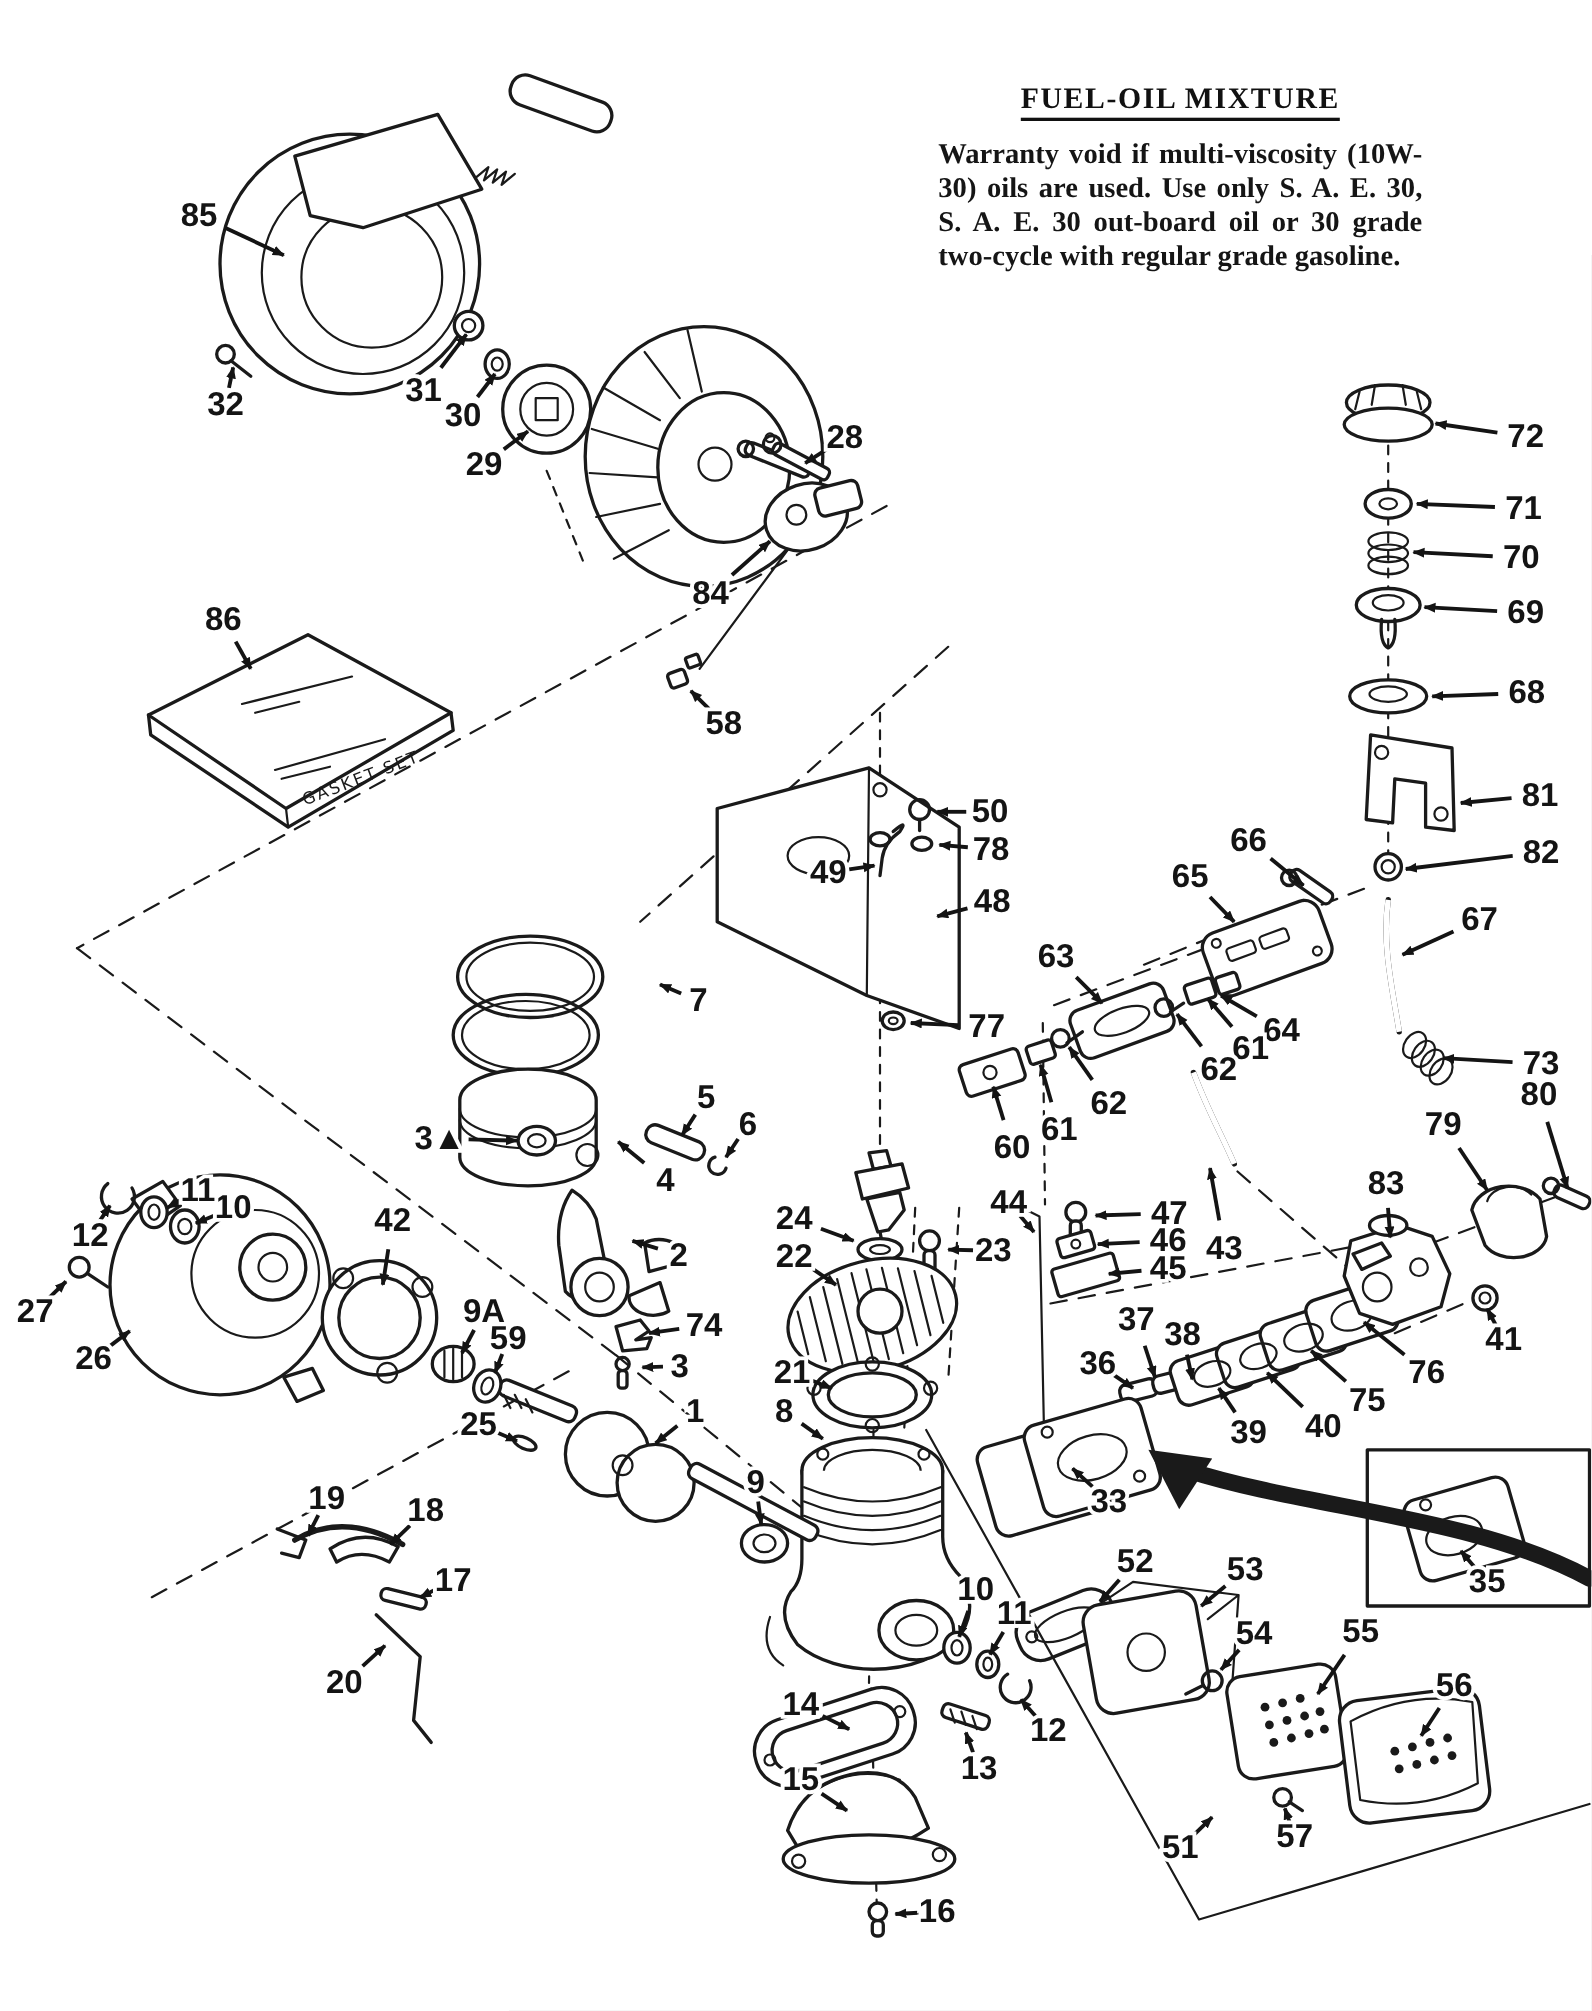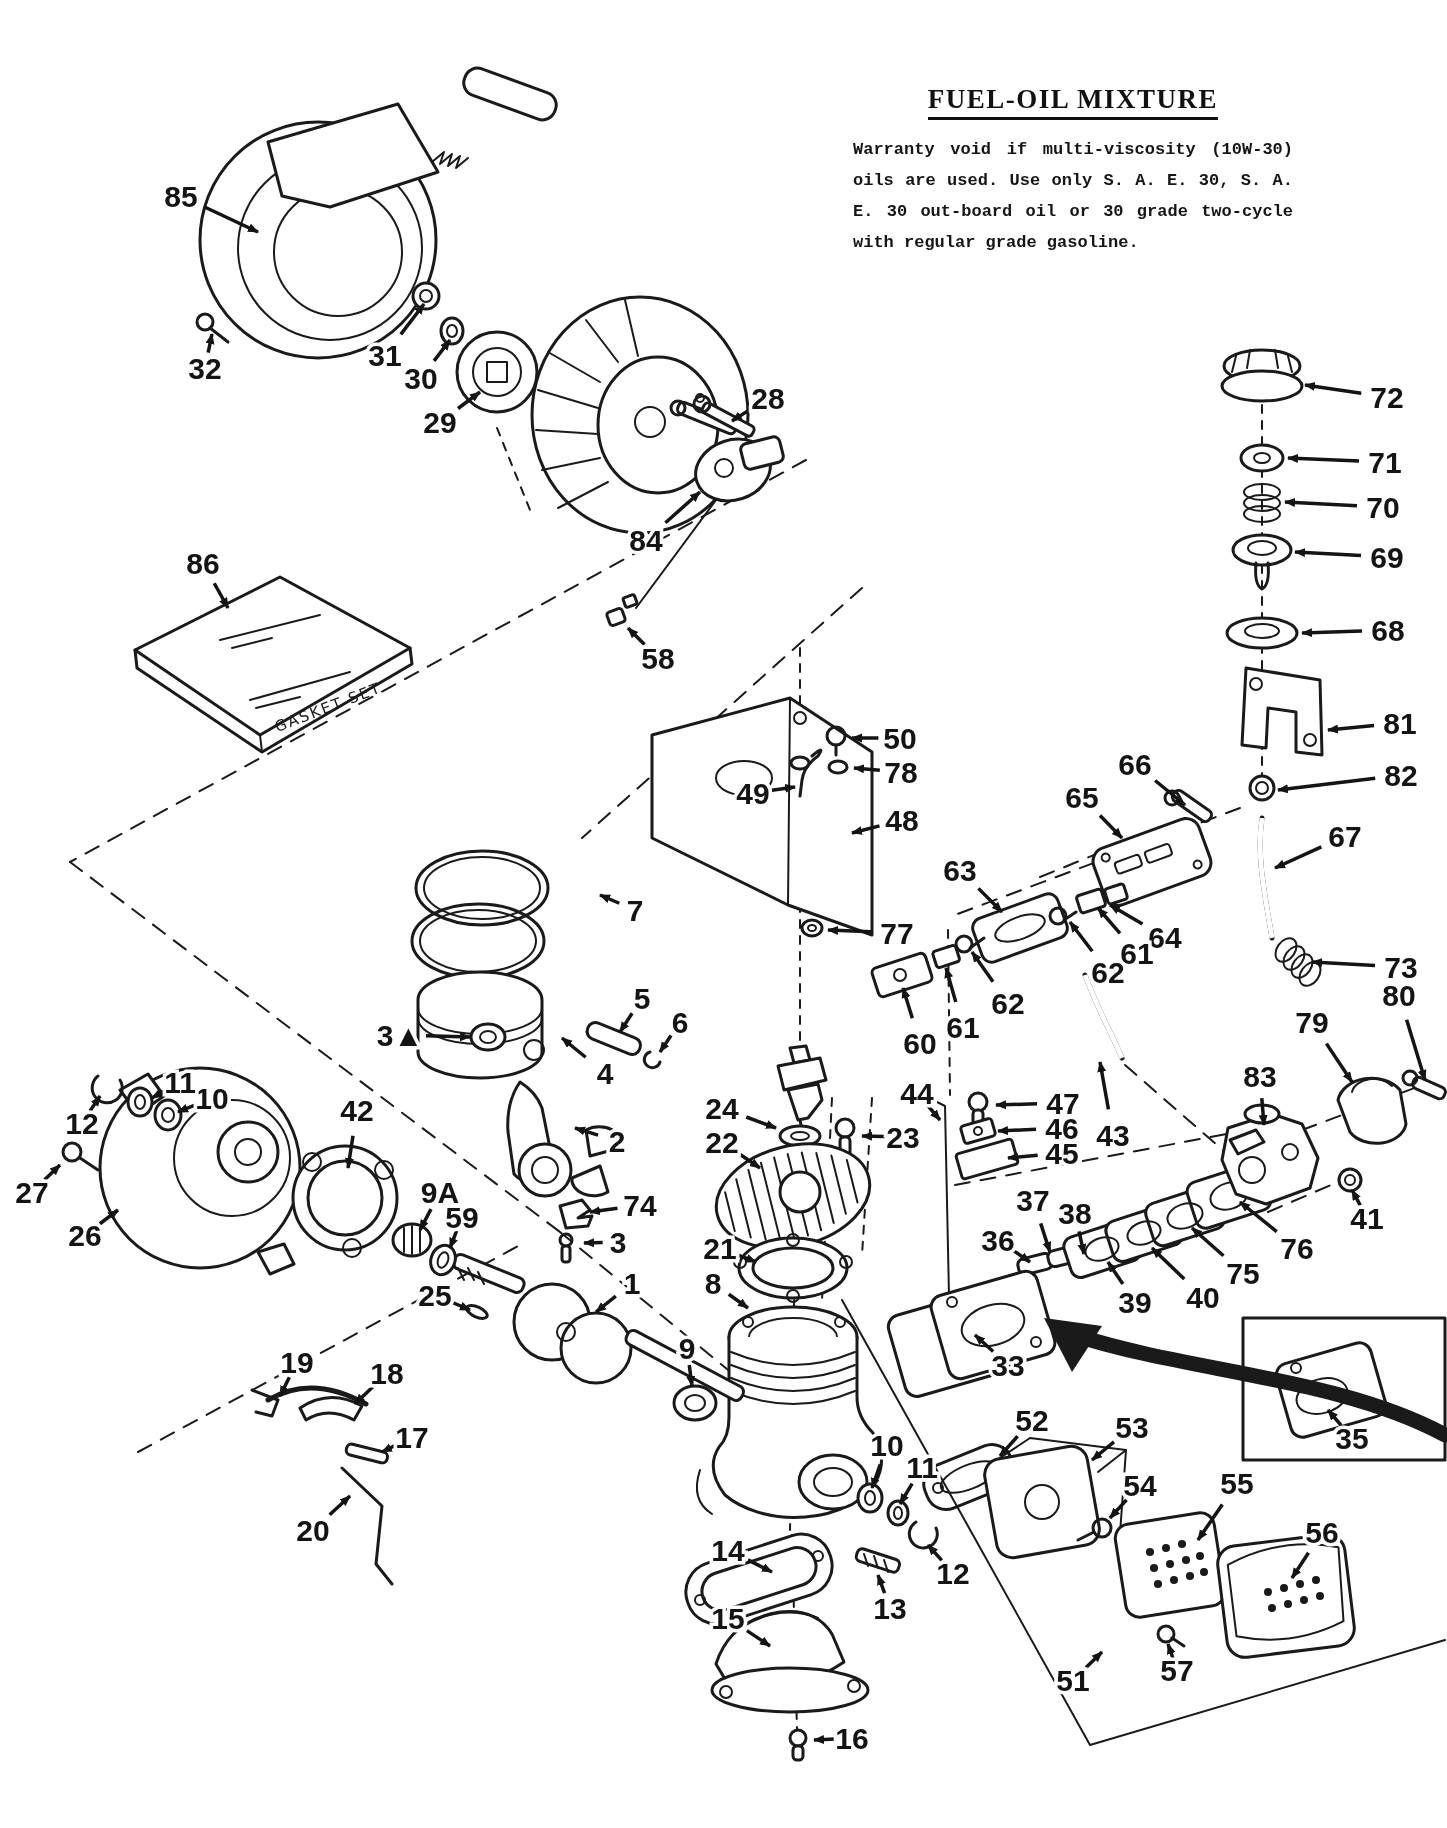--- a/index.html
+++ b/index.html
@@ -1,23 +1,23 @@
 <!DOCTYPE html>
 <html><head>
 <meta charset="utf-8">
 <style>
   html,body{margin:0;padding:0;background:#e8e8e8;}
   #page{position:relative;width:1447px;height:1828px;background:#ffffff;overflow:hidden;
         font-family:"Liberation Sans",sans-serif;}
   
-  #notice{position:absolute;left:853px;top:84px;width:440px;color:#111;}
+  #notice{position:absolute;left:853px;top:74px;width:440px;color:#111;}
   #notice .title-row{text-align:center;margin-bottom:14px;}
   #notice .title{display:inline-block;font-family:"Liberation Serif",serif;font-weight:700;
         font-size:27px;letter-spacing:1.5px;border-bottom:3px solid #111;padding-bottom:2px;}
-  #notice .body{font-family:Liberation Mono, monospace;font-weight:700;font-size:17px;
+  #notice .body{font-family:Liberation Serif, serif;font-weight:700;font-size:26px;
         line-height:31px;text-align:justify;color:#151515;}
   
   .ink{stroke:#1a1a1a;fill:none;stroke-width:3;stroke-linecap:round;stroke-linejoin:round;}
   .thin{stroke-width:2;}
   .thick{stroke-width:5;}
   .fillw{fill:#ffffff;}
   .solid{fill:#1a1a1a;stroke:none;}
   .dash{stroke-dasharray:15 11;}
   .dashf{stroke-dasharray:8 8;}
   .callout-text{font-family:"Liberation Sans",sans-serif;font-weight:700;font-size:30px;

